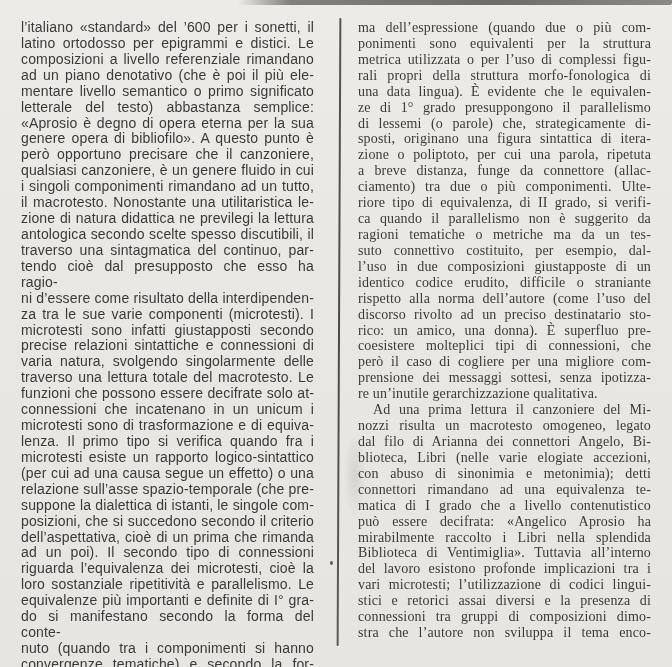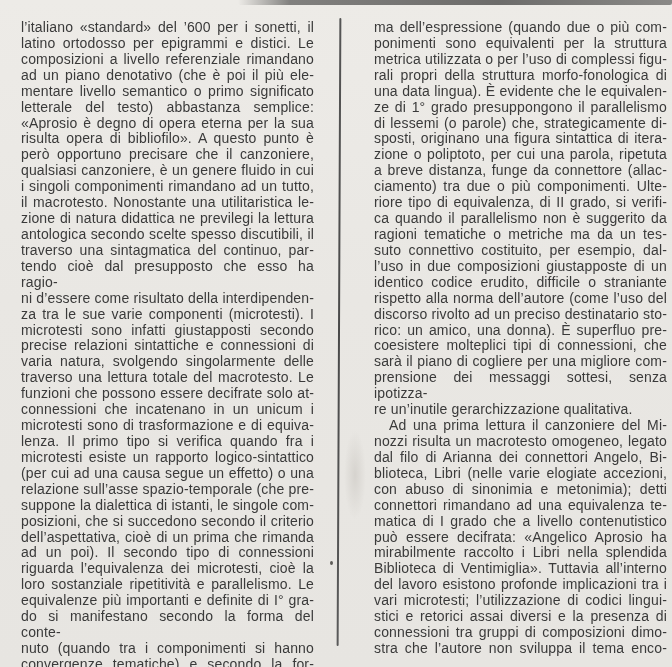--- a/index.html
+++ b/index.html
@@ -29,21 +29,21 @@
   }
   .column {
     position: absolute;
     top: 20px;
     width: 293px;
     font-size: 14px;
     line-height: 15.92px;
     letter-spacing: 0.15px;
   }
   .column-left  { left: 21px; }
-  .column-right { left: 374px; }
+  .column-right { left: 358px; font-family: Liberation Serif, serif; }
   .line {
     text-align: justify;
     text-align-last: justify;
     white-space: normal;
   }
   .line.no-just { text-align-last: left; }
   .line.indent  { text-indent: 15px; }
   .line b { font-weight: normal; }
   .divider {
     position: absolute;
@@ -79,21 +79,21 @@
 <div class="page" style="color: rgb(58, 58, 58);">
   <div class="top-edge-shadow"></div>
   <div class="column column-left">
       <div class="line">l’italiano «standard» del ’600 per i sonetti, il</div>
       <div class="line">latino ortodosso per epigrammi e distici. Le</div>
       <div class="line">composizioni a livello referenziale rimandano</div>
       <div class="line">ad un piano denotativo (che è poi il più ele-</div>
       <div class="line">mentare livello semantico o primo significato</div>
       <div class="line">letterale del testo) abbastanza semplice:</div>
       <div class="line">«Aprosio è degno di opera eterna per la sua</div>
-      <div class="line">risulta opera di bibliofilo». A questo punto è</div>
+      <div class="line">genere opera di bibliofilo». A questo punto è</div>
       <div class="line">però opportuno precisare che il canzoniere,</div>
       <div class="line">qualsiasi canzoniere, è un genere fluido in cui</div>
       <div class="line">i singoli componimenti rimandano ad un tutto,</div>
       <div class="line">il macrotesto. Nonostante una utilitaristica le-</div>
       <div class="line">zione di natura didattica ne previlegi la lettura</div>
       <div class="line">antologica secondo scelte spesso discutibili, il</div>
       <div class="line">traverso una sintagmatica del continuo, par-</div>
       <div class="line">tendo cioè dal presupposto che esso ha ragio-</div>
       <div class="line">ni d’essere come risultato della interdipenden-</div>
       <div class="line">za tra le sue varie componenti (microtesti). I</div>
@@ -137,21 +137,21 @@
       <div class="line">riore tipo di equivalenza, di II grado, si verifi-</div>
       <div class="line">ca quando il parallelismo non è suggerito da</div>
       <div class="line">ragioni tematiche o metriche ma da un tes-</div>
       <div class="line">suto connettivo costituito, per esempio, dal-</div>
       <div class="line">l’uso in due composizioni giustapposte di un</div>
       <div class="line">identico codice erudito, difficile o straniante</div>
       <div class="line">rispetto alla norma dell’autore (come l’uso del</div>
       <div class="line">discorso rivolto ad un preciso destinatario sto-</div>
       <div class="line">rico: un amico, una donna). È superfluo pre-</div>
       <div class="line">coesistere molteplici tipi di connessioni, che</div>
-      <div class="line">sarà il piano di cogliere per una migliore com-</div>
+      <div class="line">però il caso di cogliere per una migliore com-</div>
       <div class="line">prensione dei messaggi sottesi, senza ipotizza-</div>
       <div class="line no-just">re un’inutile gerarchizzazione qualitativa.</div>
       <div class="line indent">Ad una prima lettura il canzoniere del Mi-</div>
       <div class="line">nozzi risulta un macrotesto omogeneo, legato</div>
       <div class="line">dal filo di Arianna dei connettori Angelo, Bi-</div>
       <div class="line">blioteca, Libri (nelle varie elogiate accezioni,</div>
       <div class="line">con abuso di sinonimia e metonimia); detti</div>
       <div class="line">connettori rimandano ad una equivalenza te-</div>
       <div class="line">matica di I grado che a livello contenutistico</div>
       <div class="line">può essere decifrata: «Angelico Aprosio ha</div>

